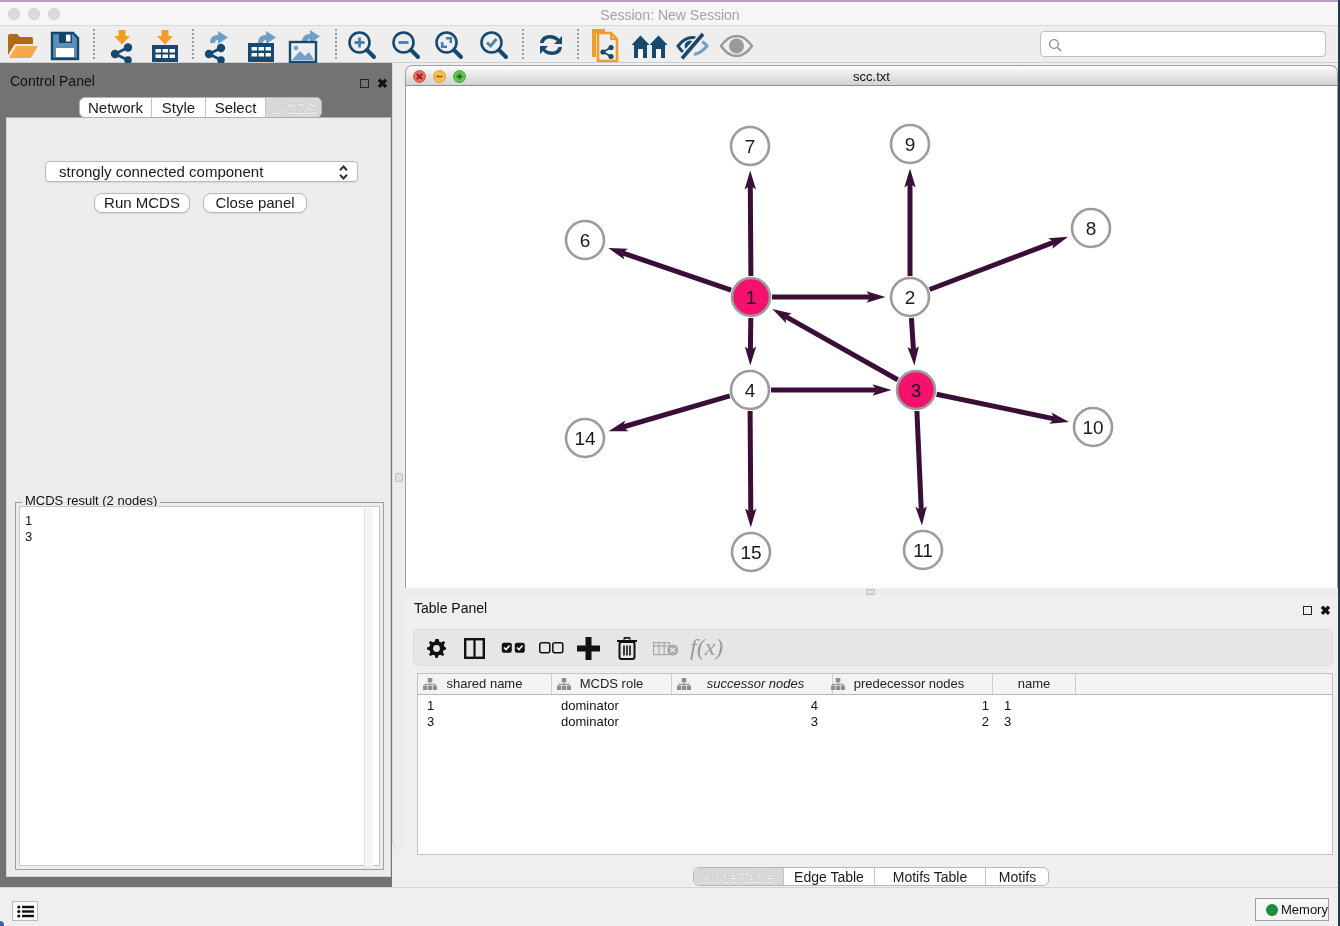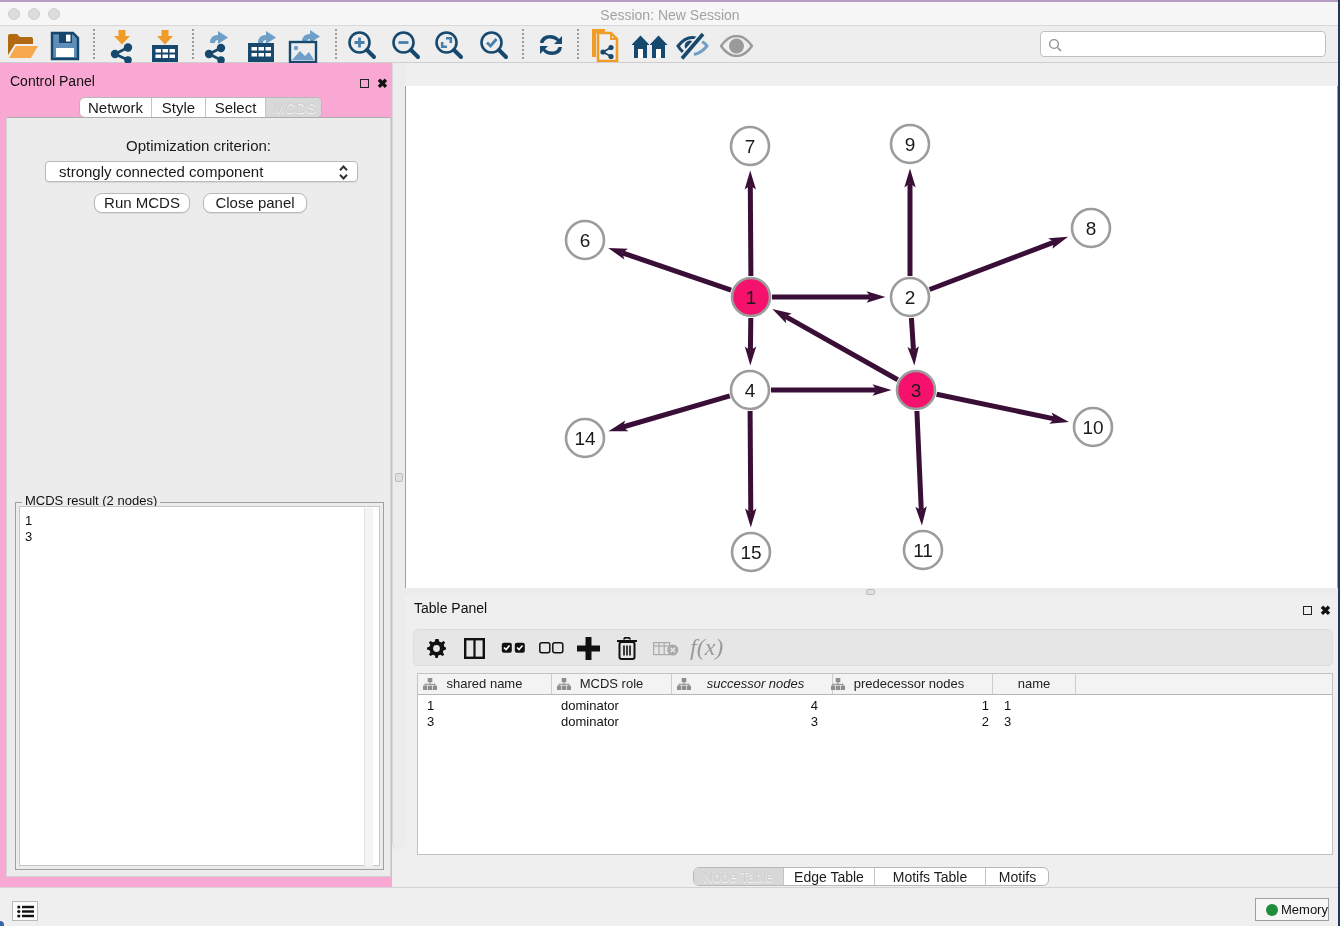--- a/index.html
+++ b/index.html
@@ -19,21 +19,21 @@
 #toolbar { left:0; top:26px; width:1340px; height:37px; background:#eeeeee;
   border-bottom:1px solid #cfcfcf; }
 .tb-sep { position:absolute; top:3px; height:30px; width:0;
   border-left:2px dotted #9c9c9c; }
 .tb-ico { position:absolute; top:3px; }
 #searchbox { position:absolute; left:1040px; top:5px; width:286px; height:26px;
   background:#ffffff; border:1px solid #c0c0c0; border-radius:4px; }
 #searchbox svg { position:absolute; left:7px; top:6px; }
 
 
-#cpanel { left:0; top:63px; width:392px; height:824px; background:#f9a8d4; }
+#cpanel { left:0; top:63px; width:392px; height:824px; background:#737373; }
 .panel-title { position:absolute; font-size:14px; color:#111; }
 .win-btns { position:absolute; }
 .wb-sq { display:inline-block; width:9px; height:9px; border:1.5px solid #222;
   margin-right:8px; }
 .wb-x { display:inline-block; font-size:13px; font-weight:bold; color:#111; }
 #cp-tabs { position:absolute; left:79px; top:34px; width:243px; height:21px;
   border:1px solid #b7b7b7; border-radius:6px; background:#fff; overflow:hidden;
   font-size:15px; }
 #cp-tabs .seg { position:absolute; top:0; height:21px; line-height:20px;
   text-align:center; color:#1a1a1a; border-right:1px solid #c4c4c4; }
@@ -256,41 +256,51 @@
   <div class="abs" id="cpanel">
     <div class="panel-title" style="left:10px; top:10px;">Control Panel</div>
     <div class="win-btns" style="left:360px; top:11px;"><span class="wb-sq"></span><span class="wb-x">✖</span></div>
     <div id="cp-tabs">
       <div class="seg" style="left:0; width:72px;">Network</div>
       <div class="seg" style="left:72px; width:54px;">Style</div>
       <div class="seg" style="left:126px; width:60px;">Select</div>
       <div class="seg sel" style="left:186px; width:57px;">MCDS</div>
     </div>
     <div id="cp-content">
-      <div id="opt-label">Optimization criterion:</div>
       <div id="opt-select">strongly connected component
         <svg style="position:absolute; right:8px; top:3px;" width="11" height="15" viewBox="0 0 11 15">
             <path d="M2 5.2 L5.5 1.5 L9 5.2 M2 9.8 L5.5 13.5 L9 9.8" fill="none" stroke="#333" stroke-width="2"></path>
           </svg>
       </div>
       <div class="btn" style="left:87px; top:75px; width:96px;">Run MCDS</div>
       <div class="btn" style="left:196px; top:75px; width:104px;">Close panel</div>
       <div id="mcds-group">
         <div id="mcds-border"></div>
         <div id="mcds-label">MCDS result (2 nodes)</div>
         <div id="mcds-text">1<br>3<div id="mcds-scroll"></div></div>
       </div>
     </div>
   </div>
 
   <div class="abs" id="vdivider">
       <div id="vd-handle"></div>
     </div>
 
   <div class="abs" id="netframe">
+    <div id="net-titlebar">
+      <div class="mac-btn" style="left:7px; background:#ed6b60; border:1px solid #d35248;"></div>
+      <div class="mac-btn" style="left:27px; background:#f5bf4f; border:1px solid #de9f34;"></div>
+      <div class="mac-btn" style="left:47px; background:#61c555; border:1px solid #4aa73d;"></div>
+      <svg style="position:absolute; left:0; top:4px;" width="60" height="13" viewBox="0 0 60 13">
+        <path d="M10.8 3.8 L16.2 9.2 M16.2 3.8 L10.8 9.2" stroke="#90201b" stroke-width="1.8"></path>
+        <path d="M30.5 6.5 L36.5 6.5" stroke="#9a6617" stroke-width="1.8"></path>
+        <path d="M53.5 3.5 L53.5 9.5 M50.5 6.5 L56.5 6.5" stroke="#2d681f" stroke-width="1.8"></path>
+      </svg>
+      <div id="net-title">scc.txt</div>
+    </div>
     <div id="canvas">
       <svg width="931" height="502" viewBox="0 0 931 502">
         <g stroke="#3A0F37" stroke-width="5" fill="none">
           <line x1="344.9" y1="190.0" x2="344.3" y2="99.5"></line>
           <line x1="325.1" y1="204.2" x2="216.4" y2="166.8"></line>
           <line x1="366.0" y1="211.0" x2="464.5" y2="211.0"></line>
           <line x1="344.8" y1="232.0" x2="344.4" y2="264.5"></line>
           <line x1="504.0" y1="190.0" x2="504.0" y2="97.5"></line>
           <line x1="523.6" y1="203.5" x2="648.1" y2="156.1"></line>
           <line x1="505.4" y1="232.0" x2="507.5" y2="264.6"></line>

